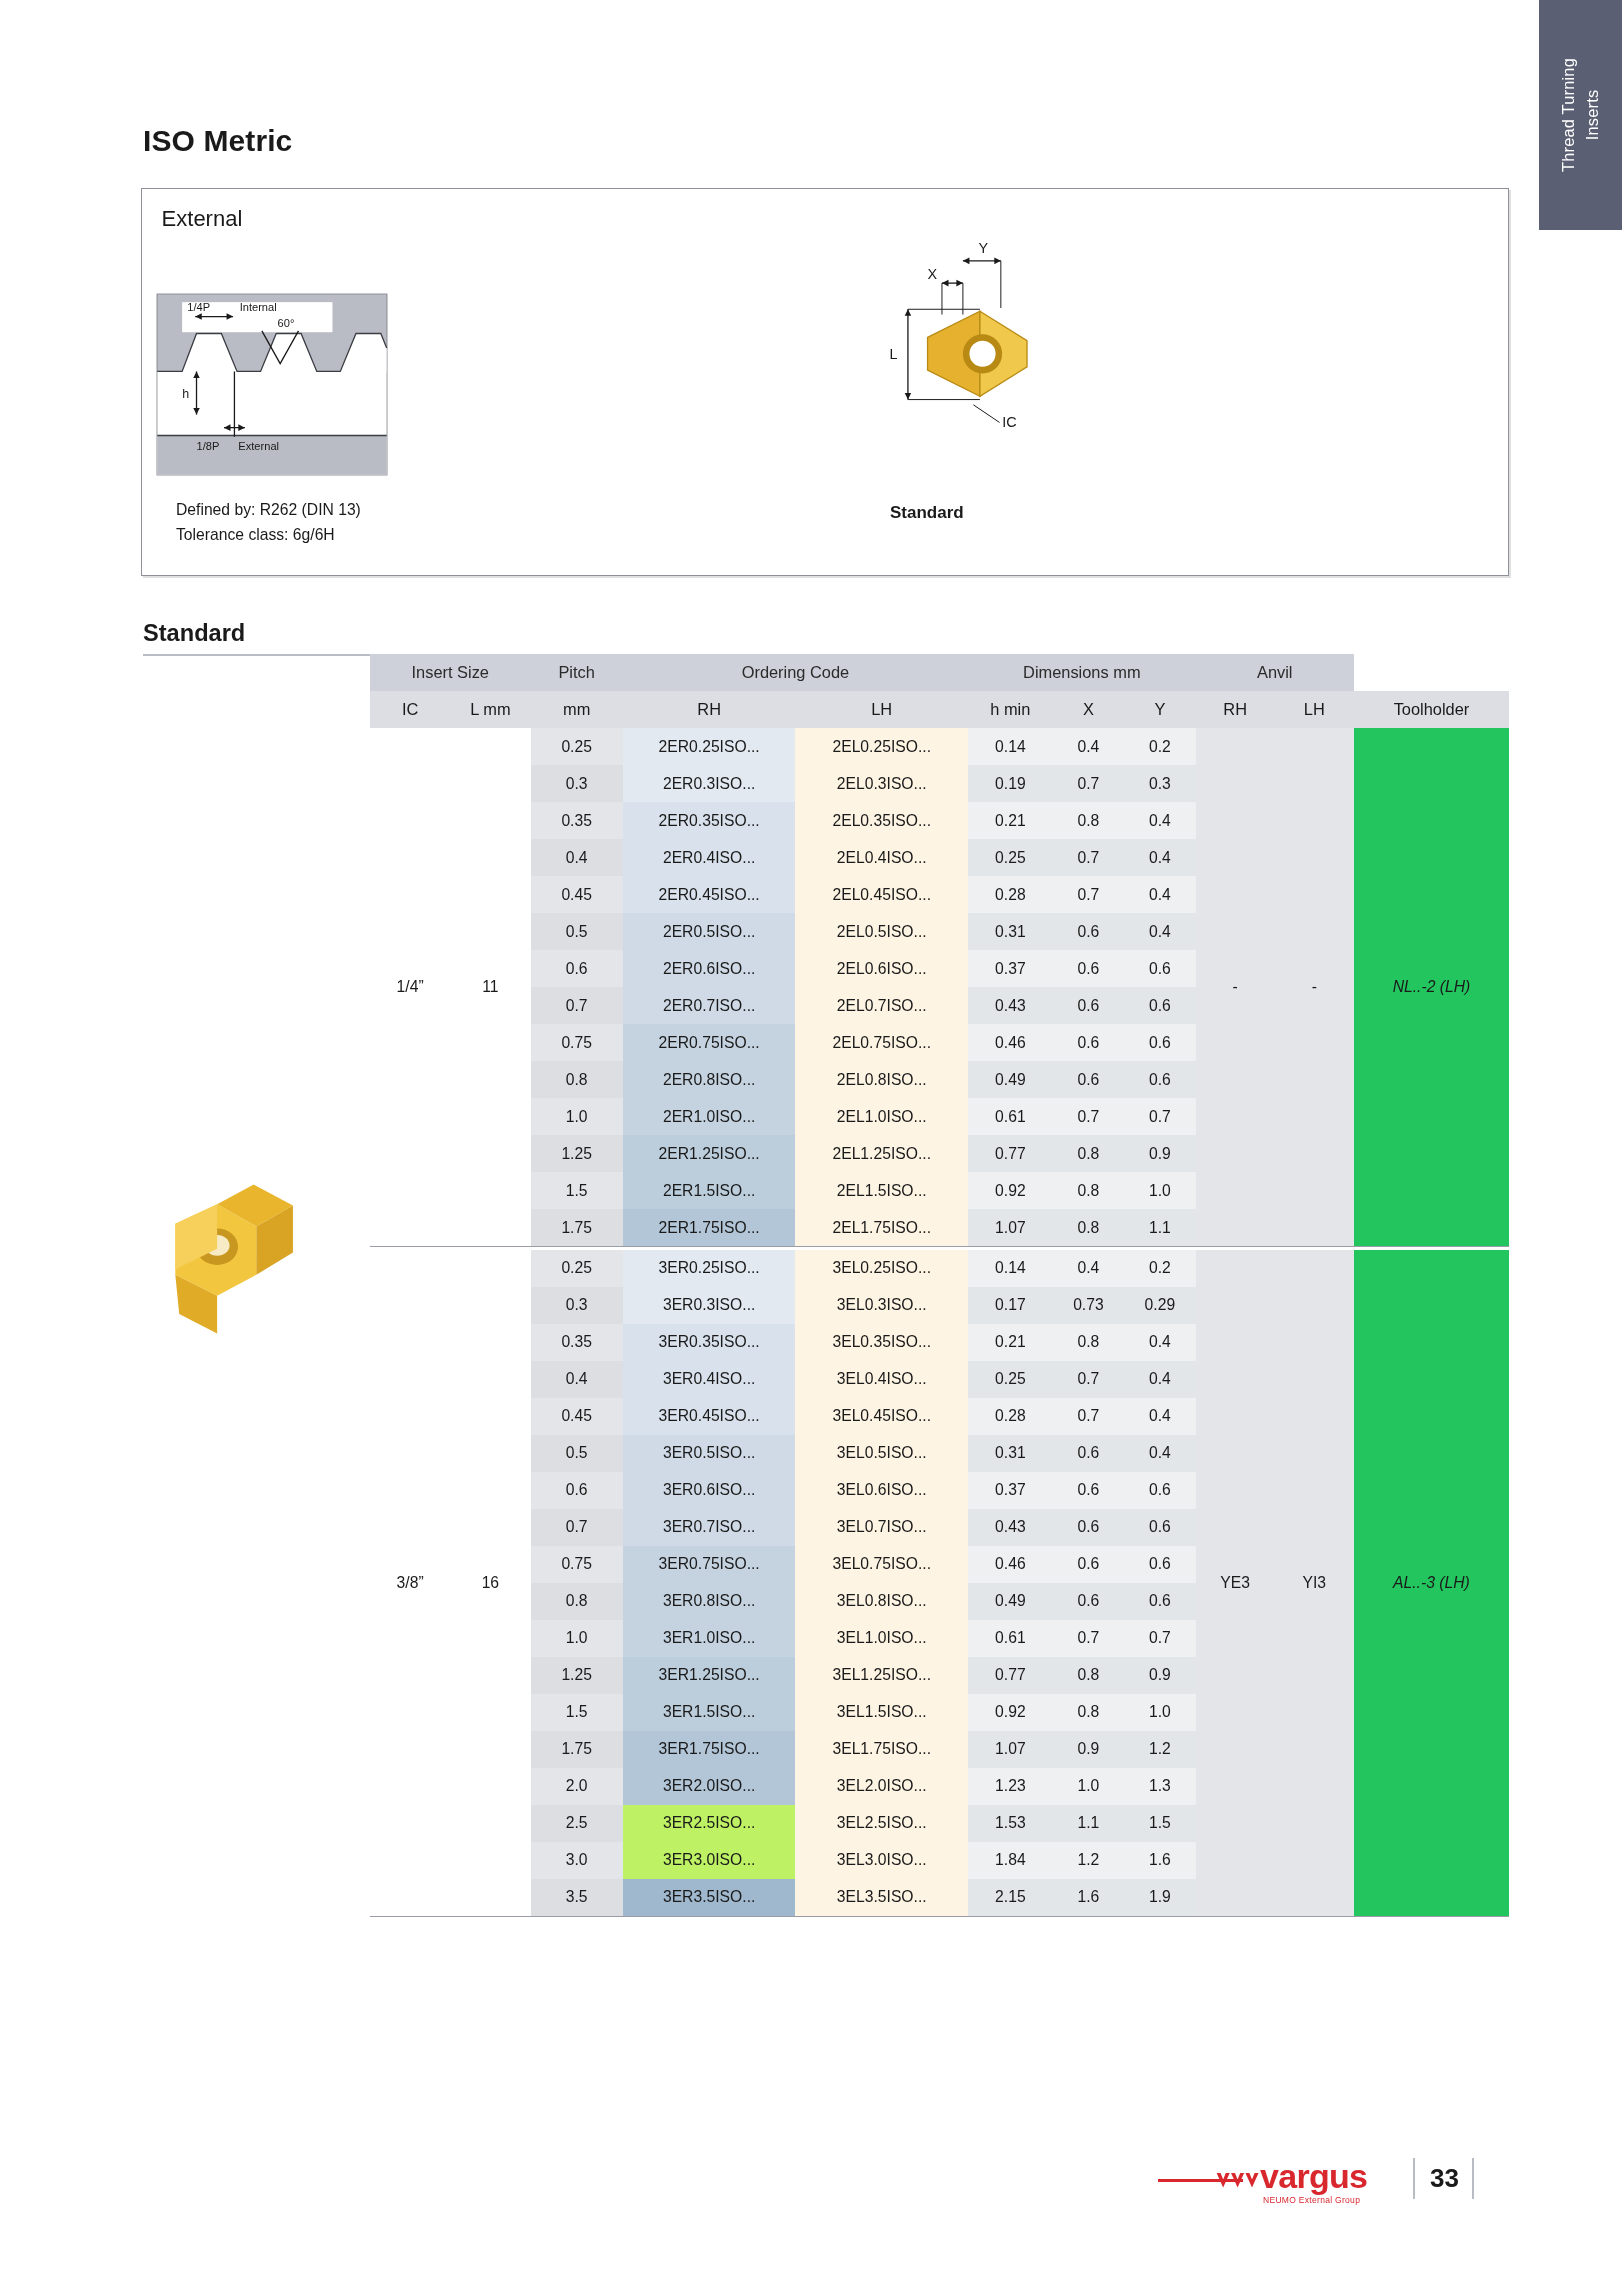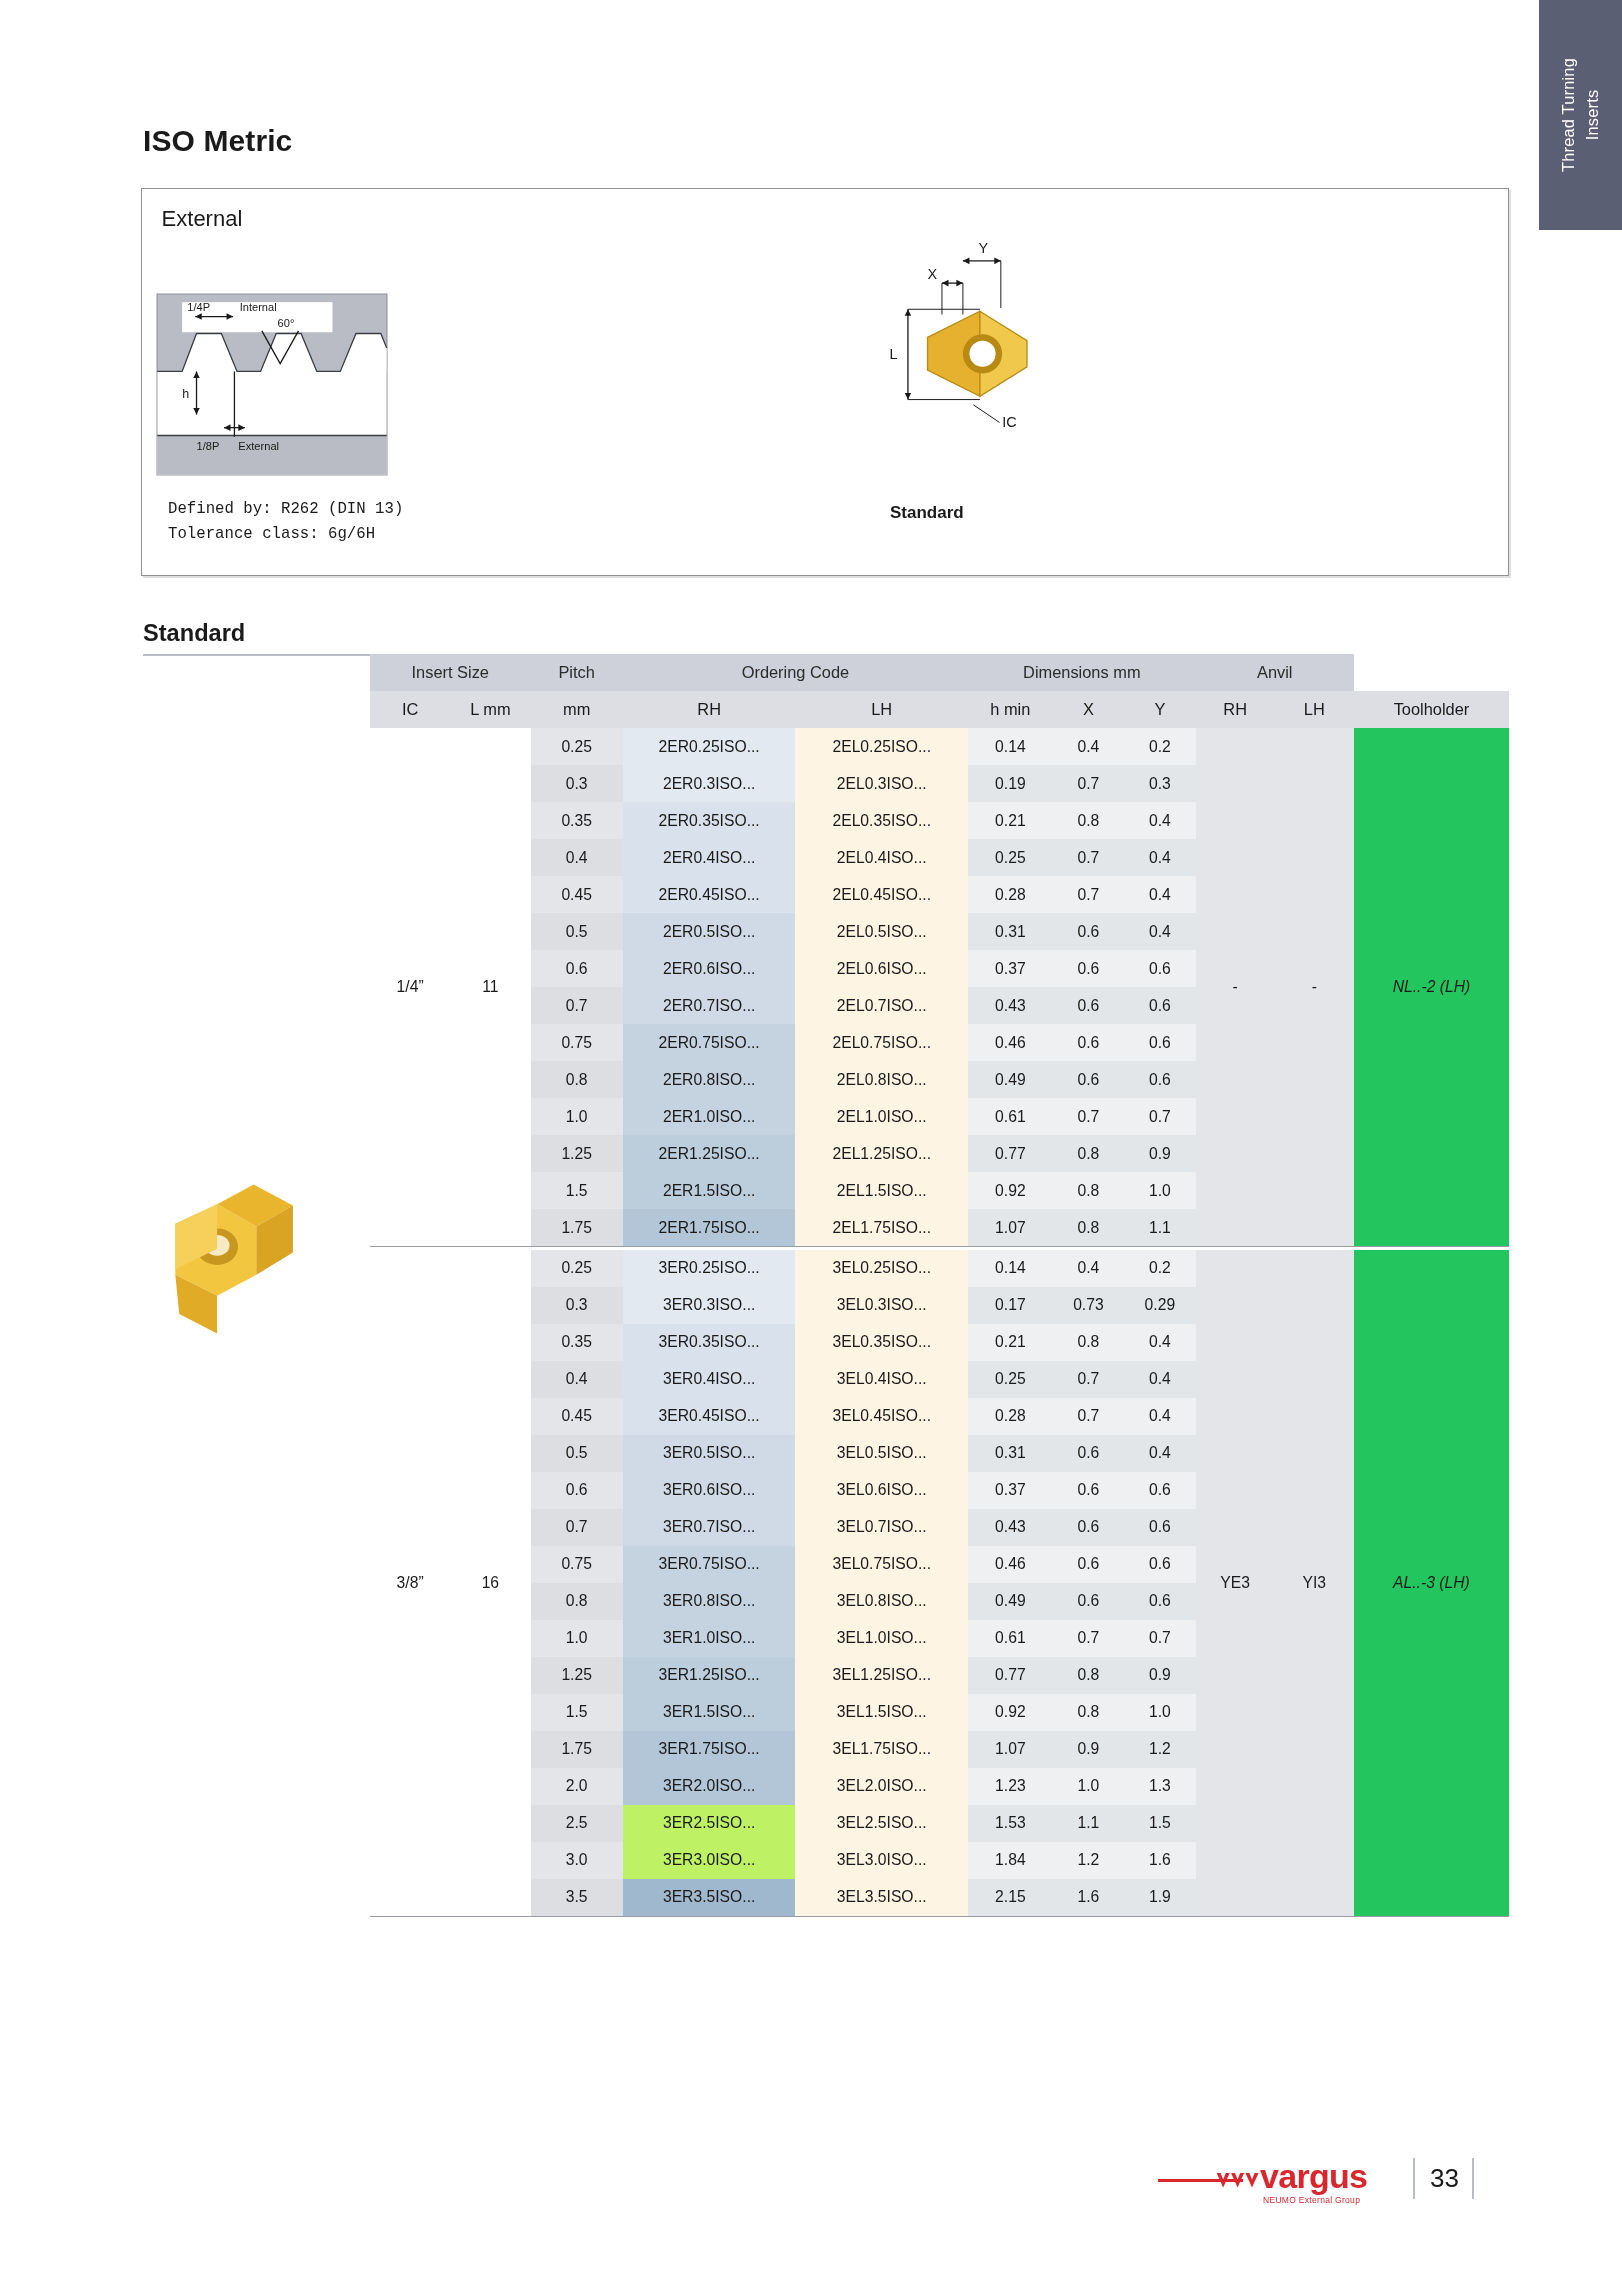--- a/index.html
+++ b/index.html
@@ -86,26 +86,25 @@
 
   .thread-fig {
     position: absolute;
     left: 156px;
     top: 293px;
     width: 232px;
     height: 183px;
   }
   .fig-caption {
     position: absolute;
-    left: 168px;
+    left: 176px;
     top: 497px;
     font-size: 15.7px;
     color: #1a1a1a;
     line-height: 1.6;
-    font-family: Liberation Mono, monospace;
   }
   .std-caption {
     position: absolute;
     left: 890px;
     top: 503px;
     font-size: 17px;
     font-weight: bold;
     color: #1a1a1a;
   }
 
@@ -227,21 +226,21 @@
     top: 2195px;
     font-size: 8.5px;
     color: #d9272e;
     letter-spacing: 0.3px;
   }
   .page-num {
     position: absolute;
     left: 1430px;
     top: 2163px;
     font-size: 26px;
-    font-weight: normal;
+    font-weight: bold;
     color: #1a1a1a;
   }
   .page-bar {
     position: absolute;
     left: 1413px;
     top: 2158px;
     width: 2px;
     height: 41px;
     background: #b9bcc4;
   }

